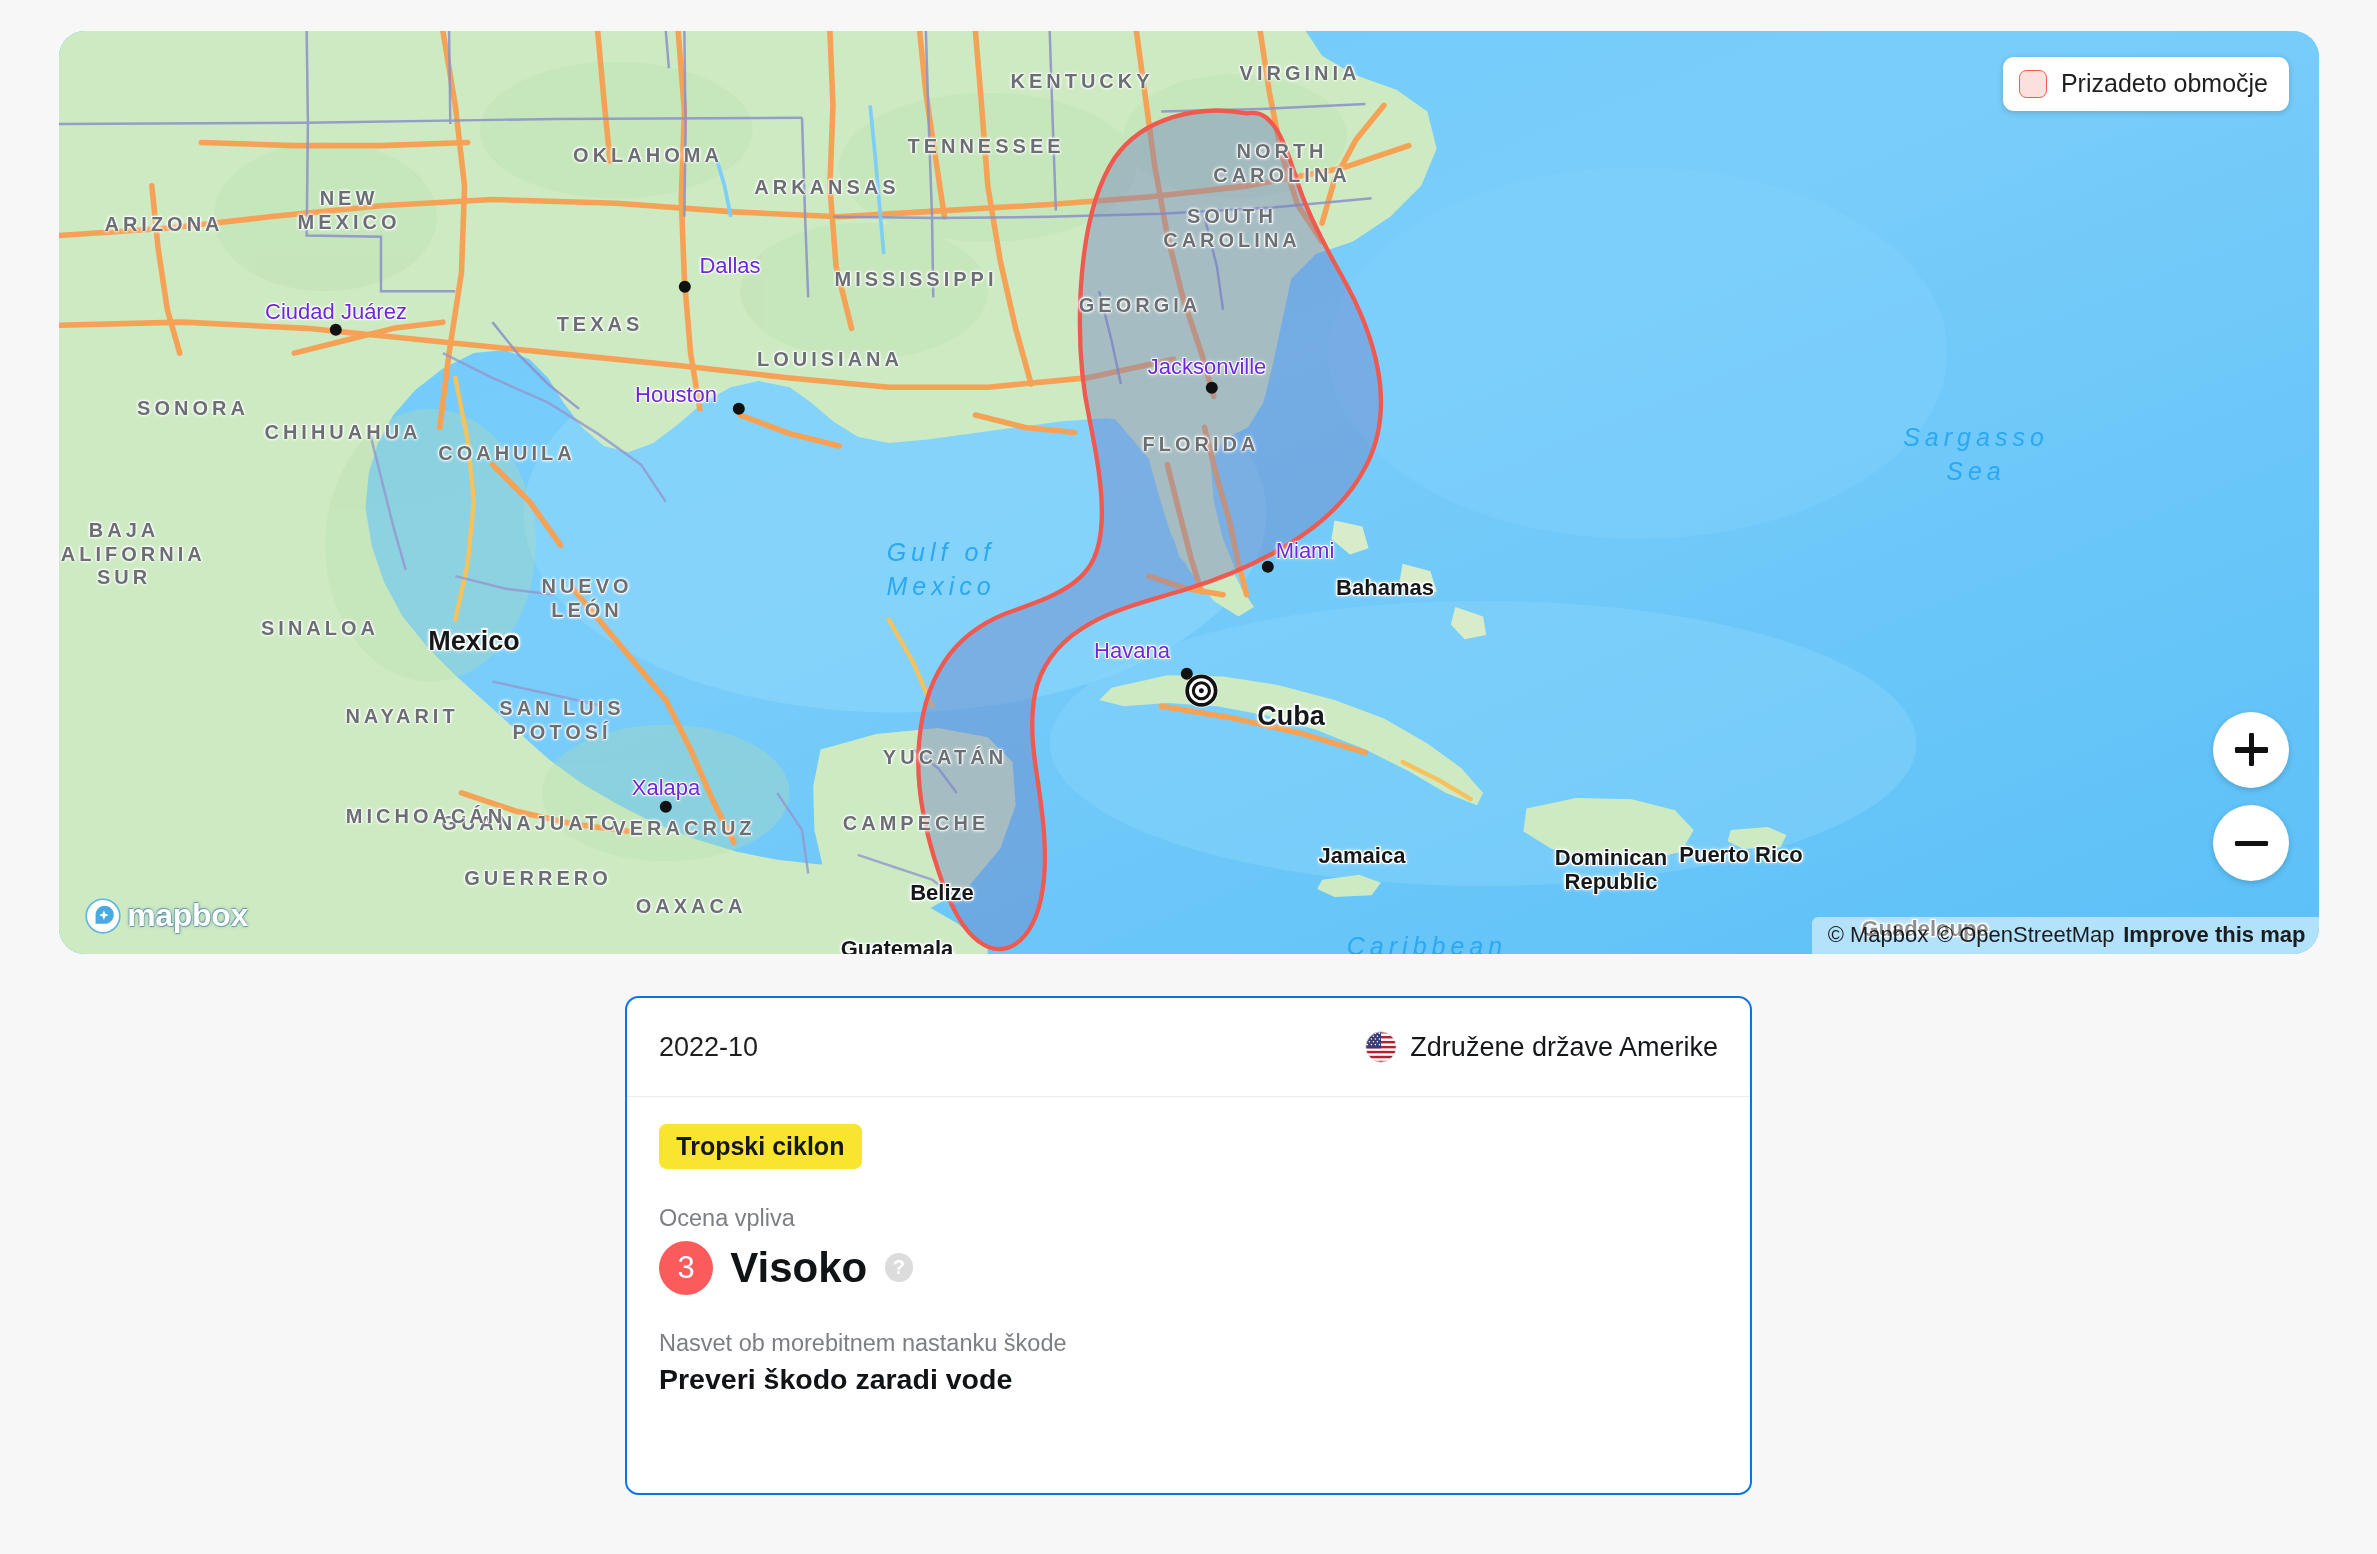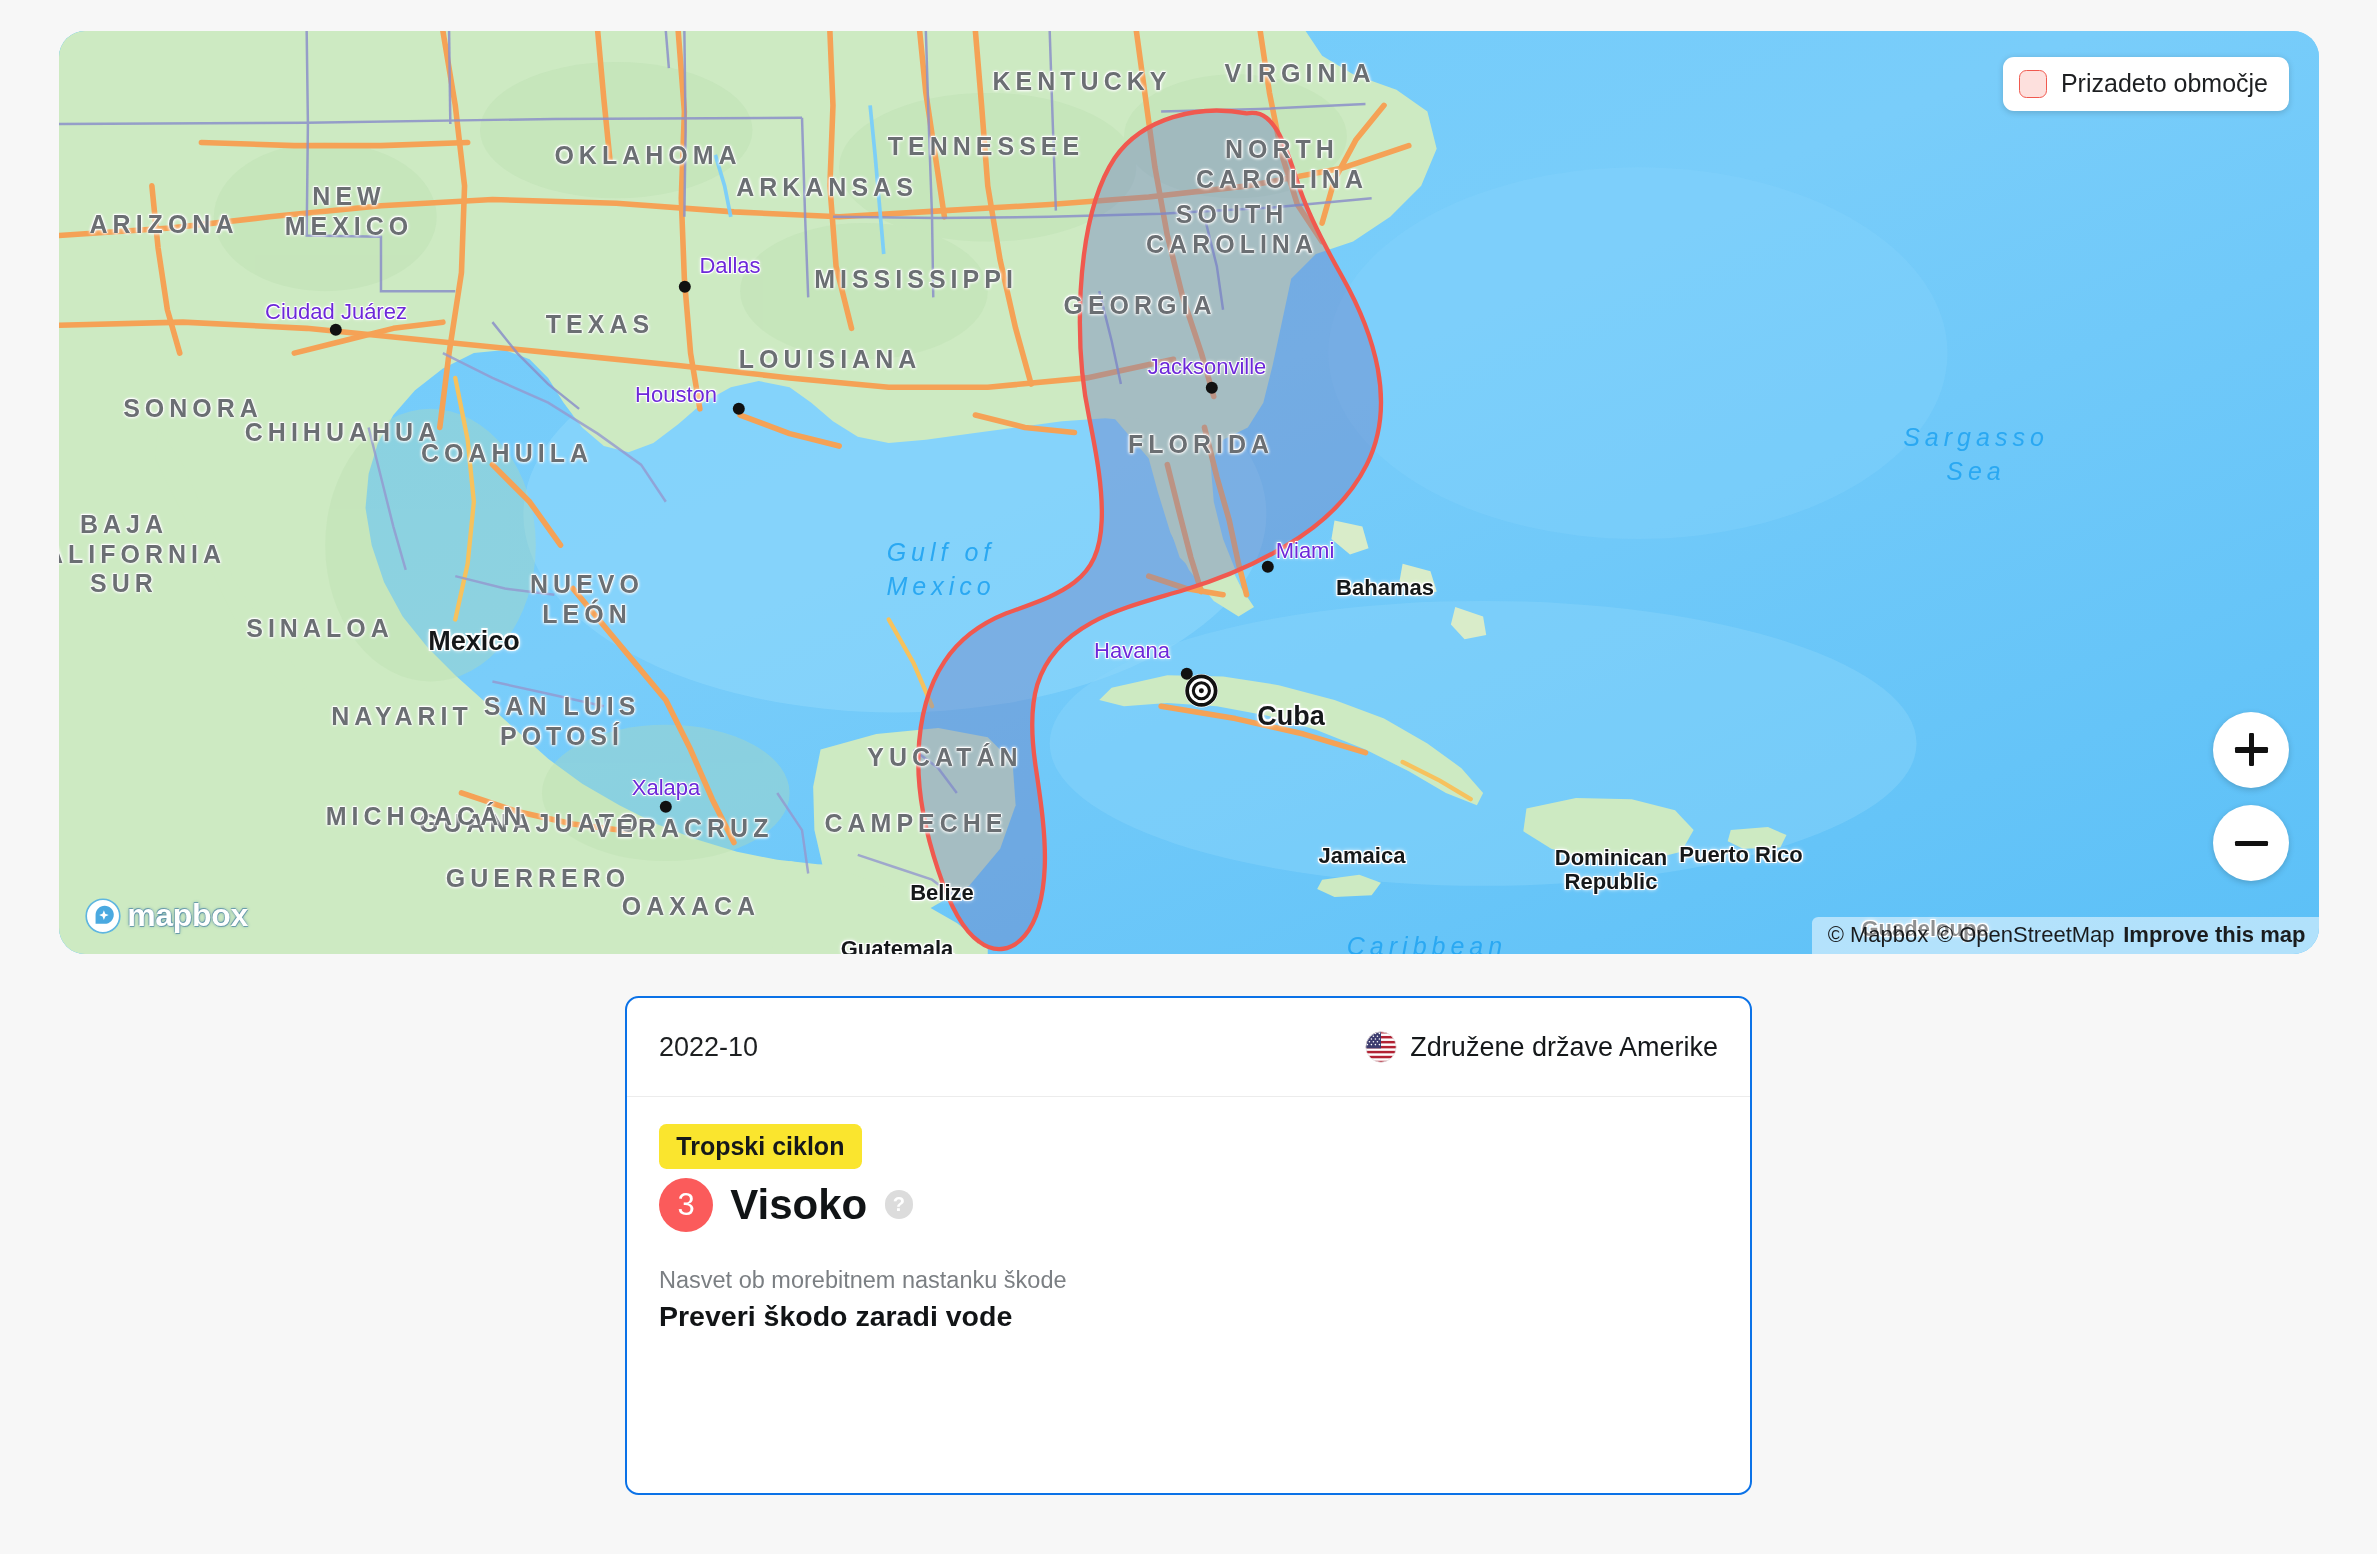--- a/index.html
+++ b/index.html
@@ -31,21 +31,21 @@
     position: absolute;
     white-space: nowrap;
     pointer-events: none;
     transform: translate(-50%, -50%);
   }
   
   .lbl-state {
     color: #6b6f73;
     font-weight: 700;
     letter-spacing: 0.20em;
-    font-size: 25px;
+    font-size: 20px;
     text-shadow: 0 0 3.7px #fff, 0 0 3.7px #fff, 0 0 2.5px #fff, 0.6px 0.6px 0 #fff, -0.6px -0.6px 0 #fff;
   }
   .lbl-state.two { line-height: 1.18; text-align:center; white-space: pre-line; }
   
   .lbl-country {
     color: #15181a;
     font-weight: 700;
     font-size: 27px;
     text-shadow: 0 0 5px #fff, 0 0 3.7px #fff, 1.2px 1.2px 0 #fff, -1.2px -1.2px 0 #fff, 1.2px -1.2px 0 #fff, -1.2px 1.2px 0 #fff;
   }
@@ -542,20 +542,21 @@
           </g>
           <circle cx="20" cy="20" r="19" fill="none" stroke="#e4e4e4" stroke-width="1"></circle>
         </svg>
         <span>Združene države Amerike</span>
       </div>
     </div>
 
     <div class="card-body">
       <div class="badge">Tropski ciklon</div>
 
+      <div class="sub-label">Ocena vpliva</div>
       <div class="impact-row">
         <div class="impact-circle">3</div>
         <div class="impact-text">Visoko</div>
         <div class="help-icon">?</div>
       </div>
 
       <div class="advice-label">Nasvet ob morebitnem nastanku škode</div>
       <div class="advice-text">Preveri škodo zaradi vode</div>
     </div>
   </div>

